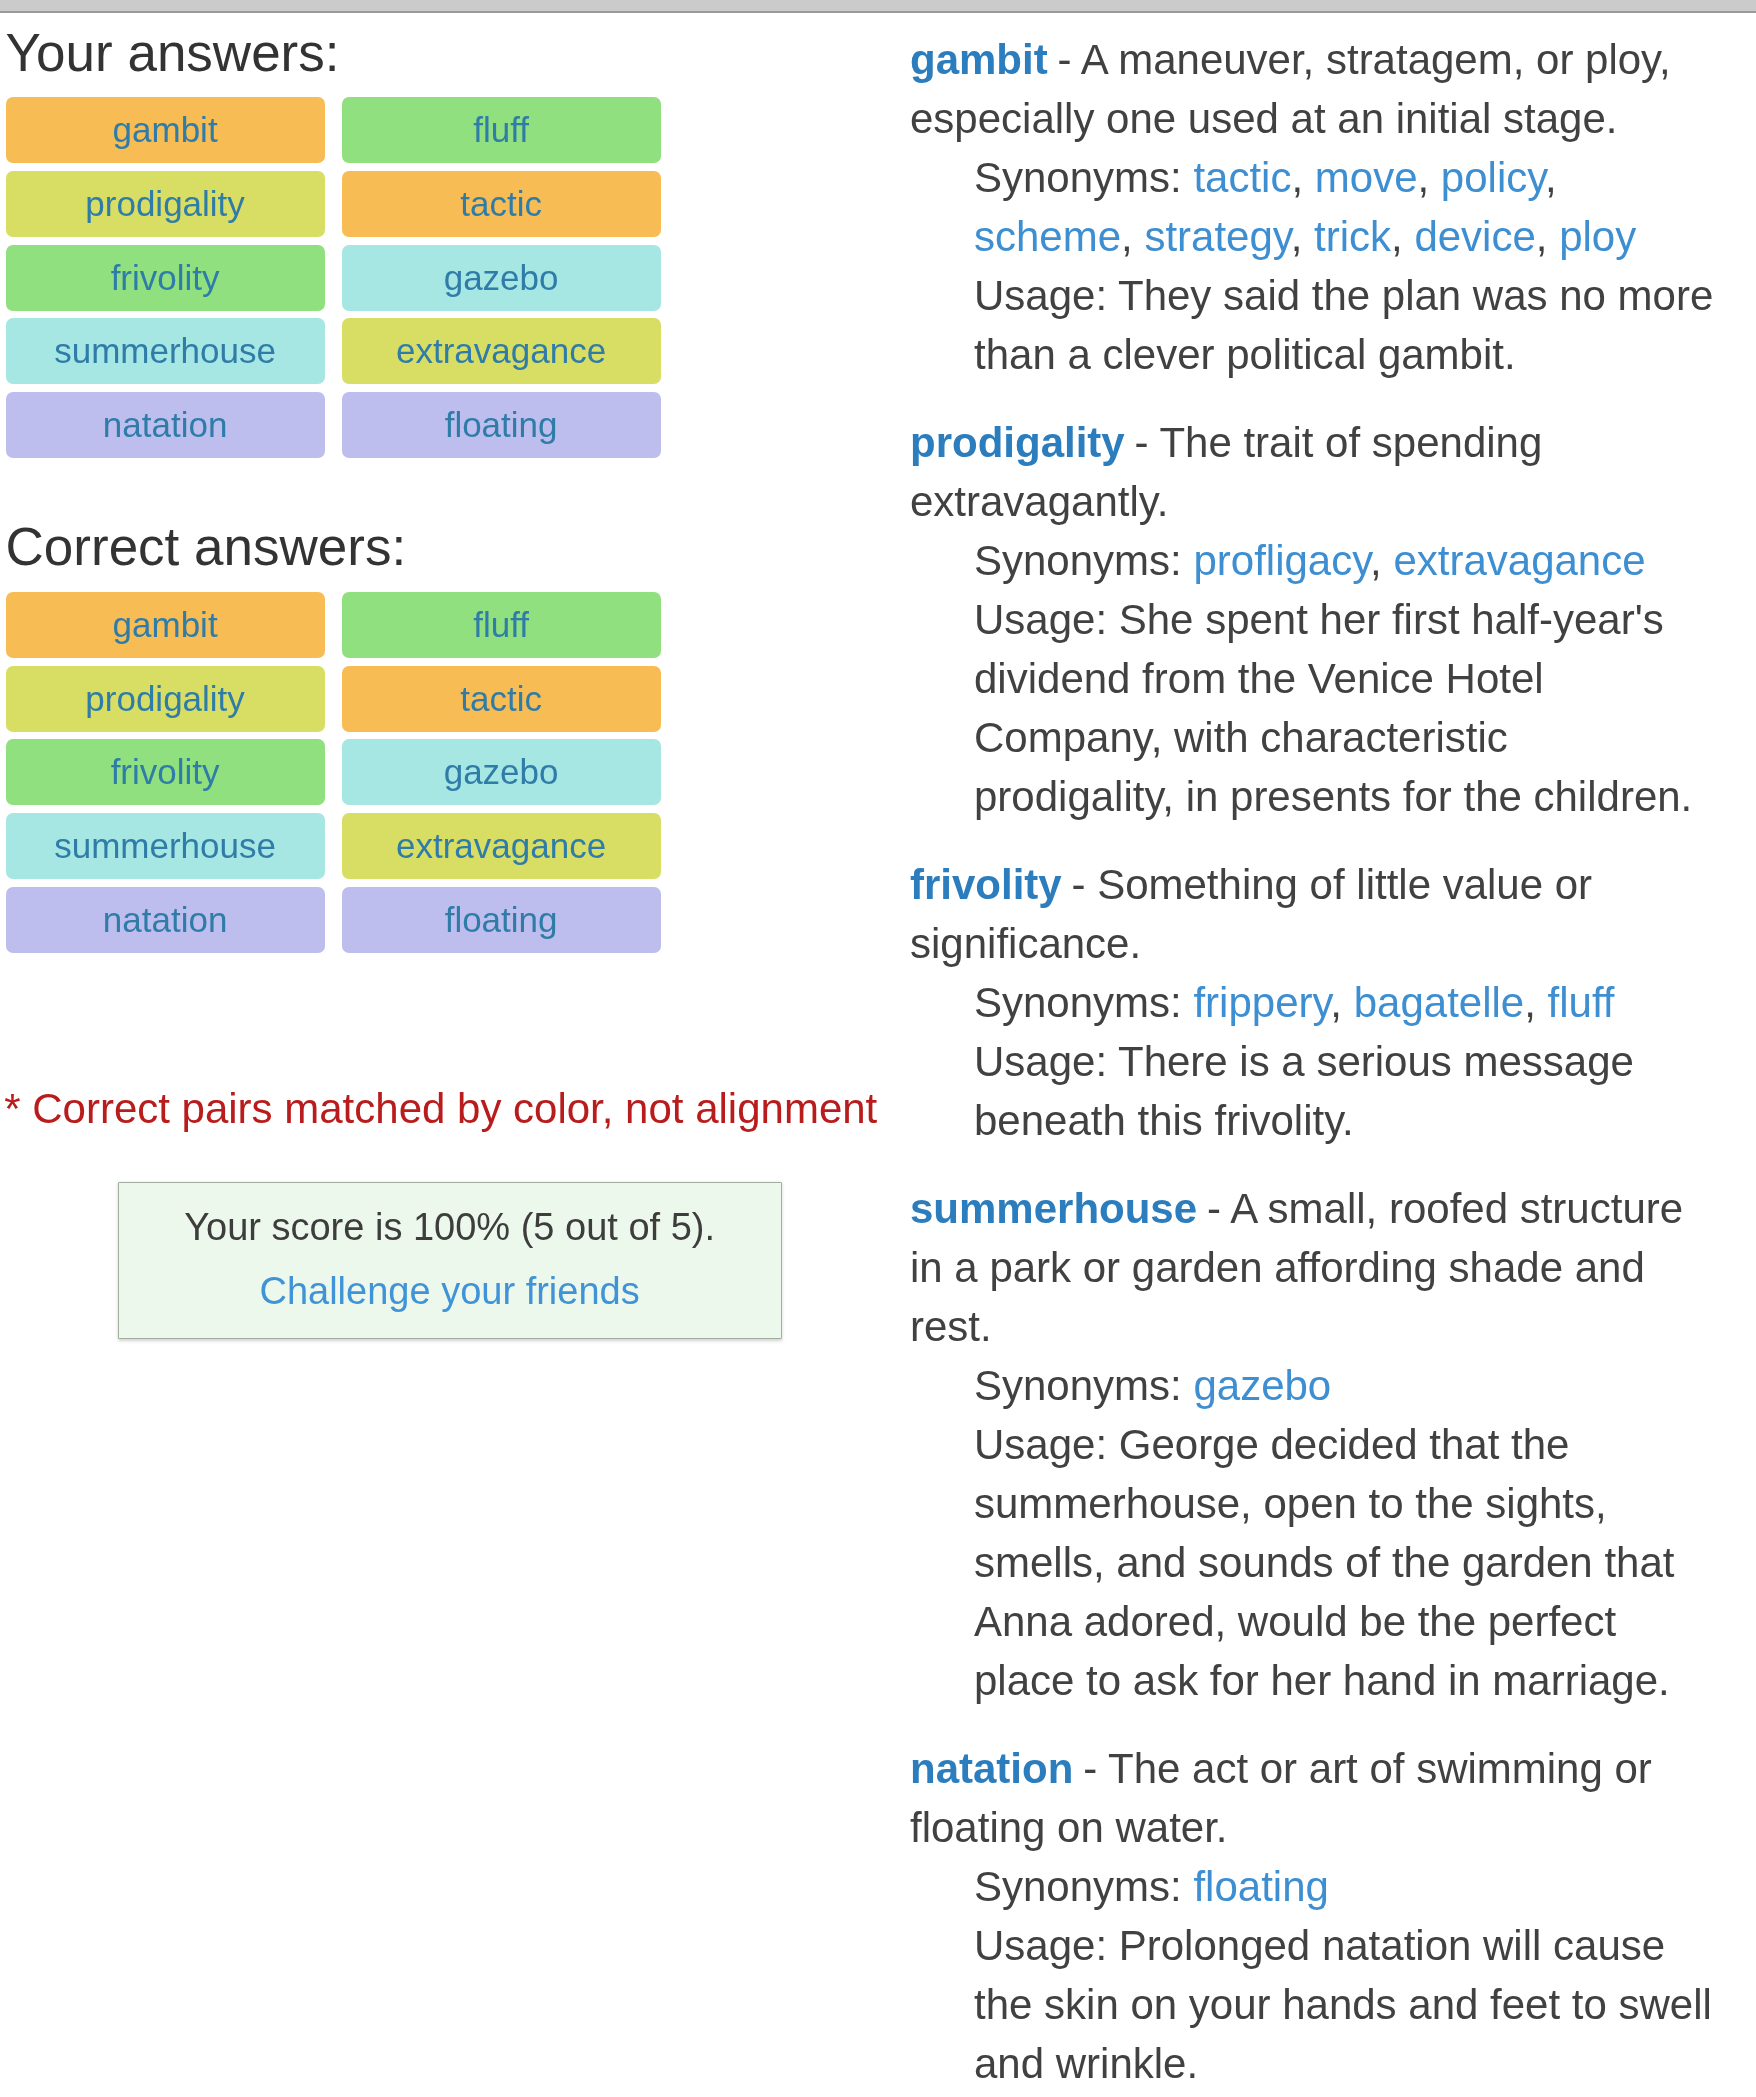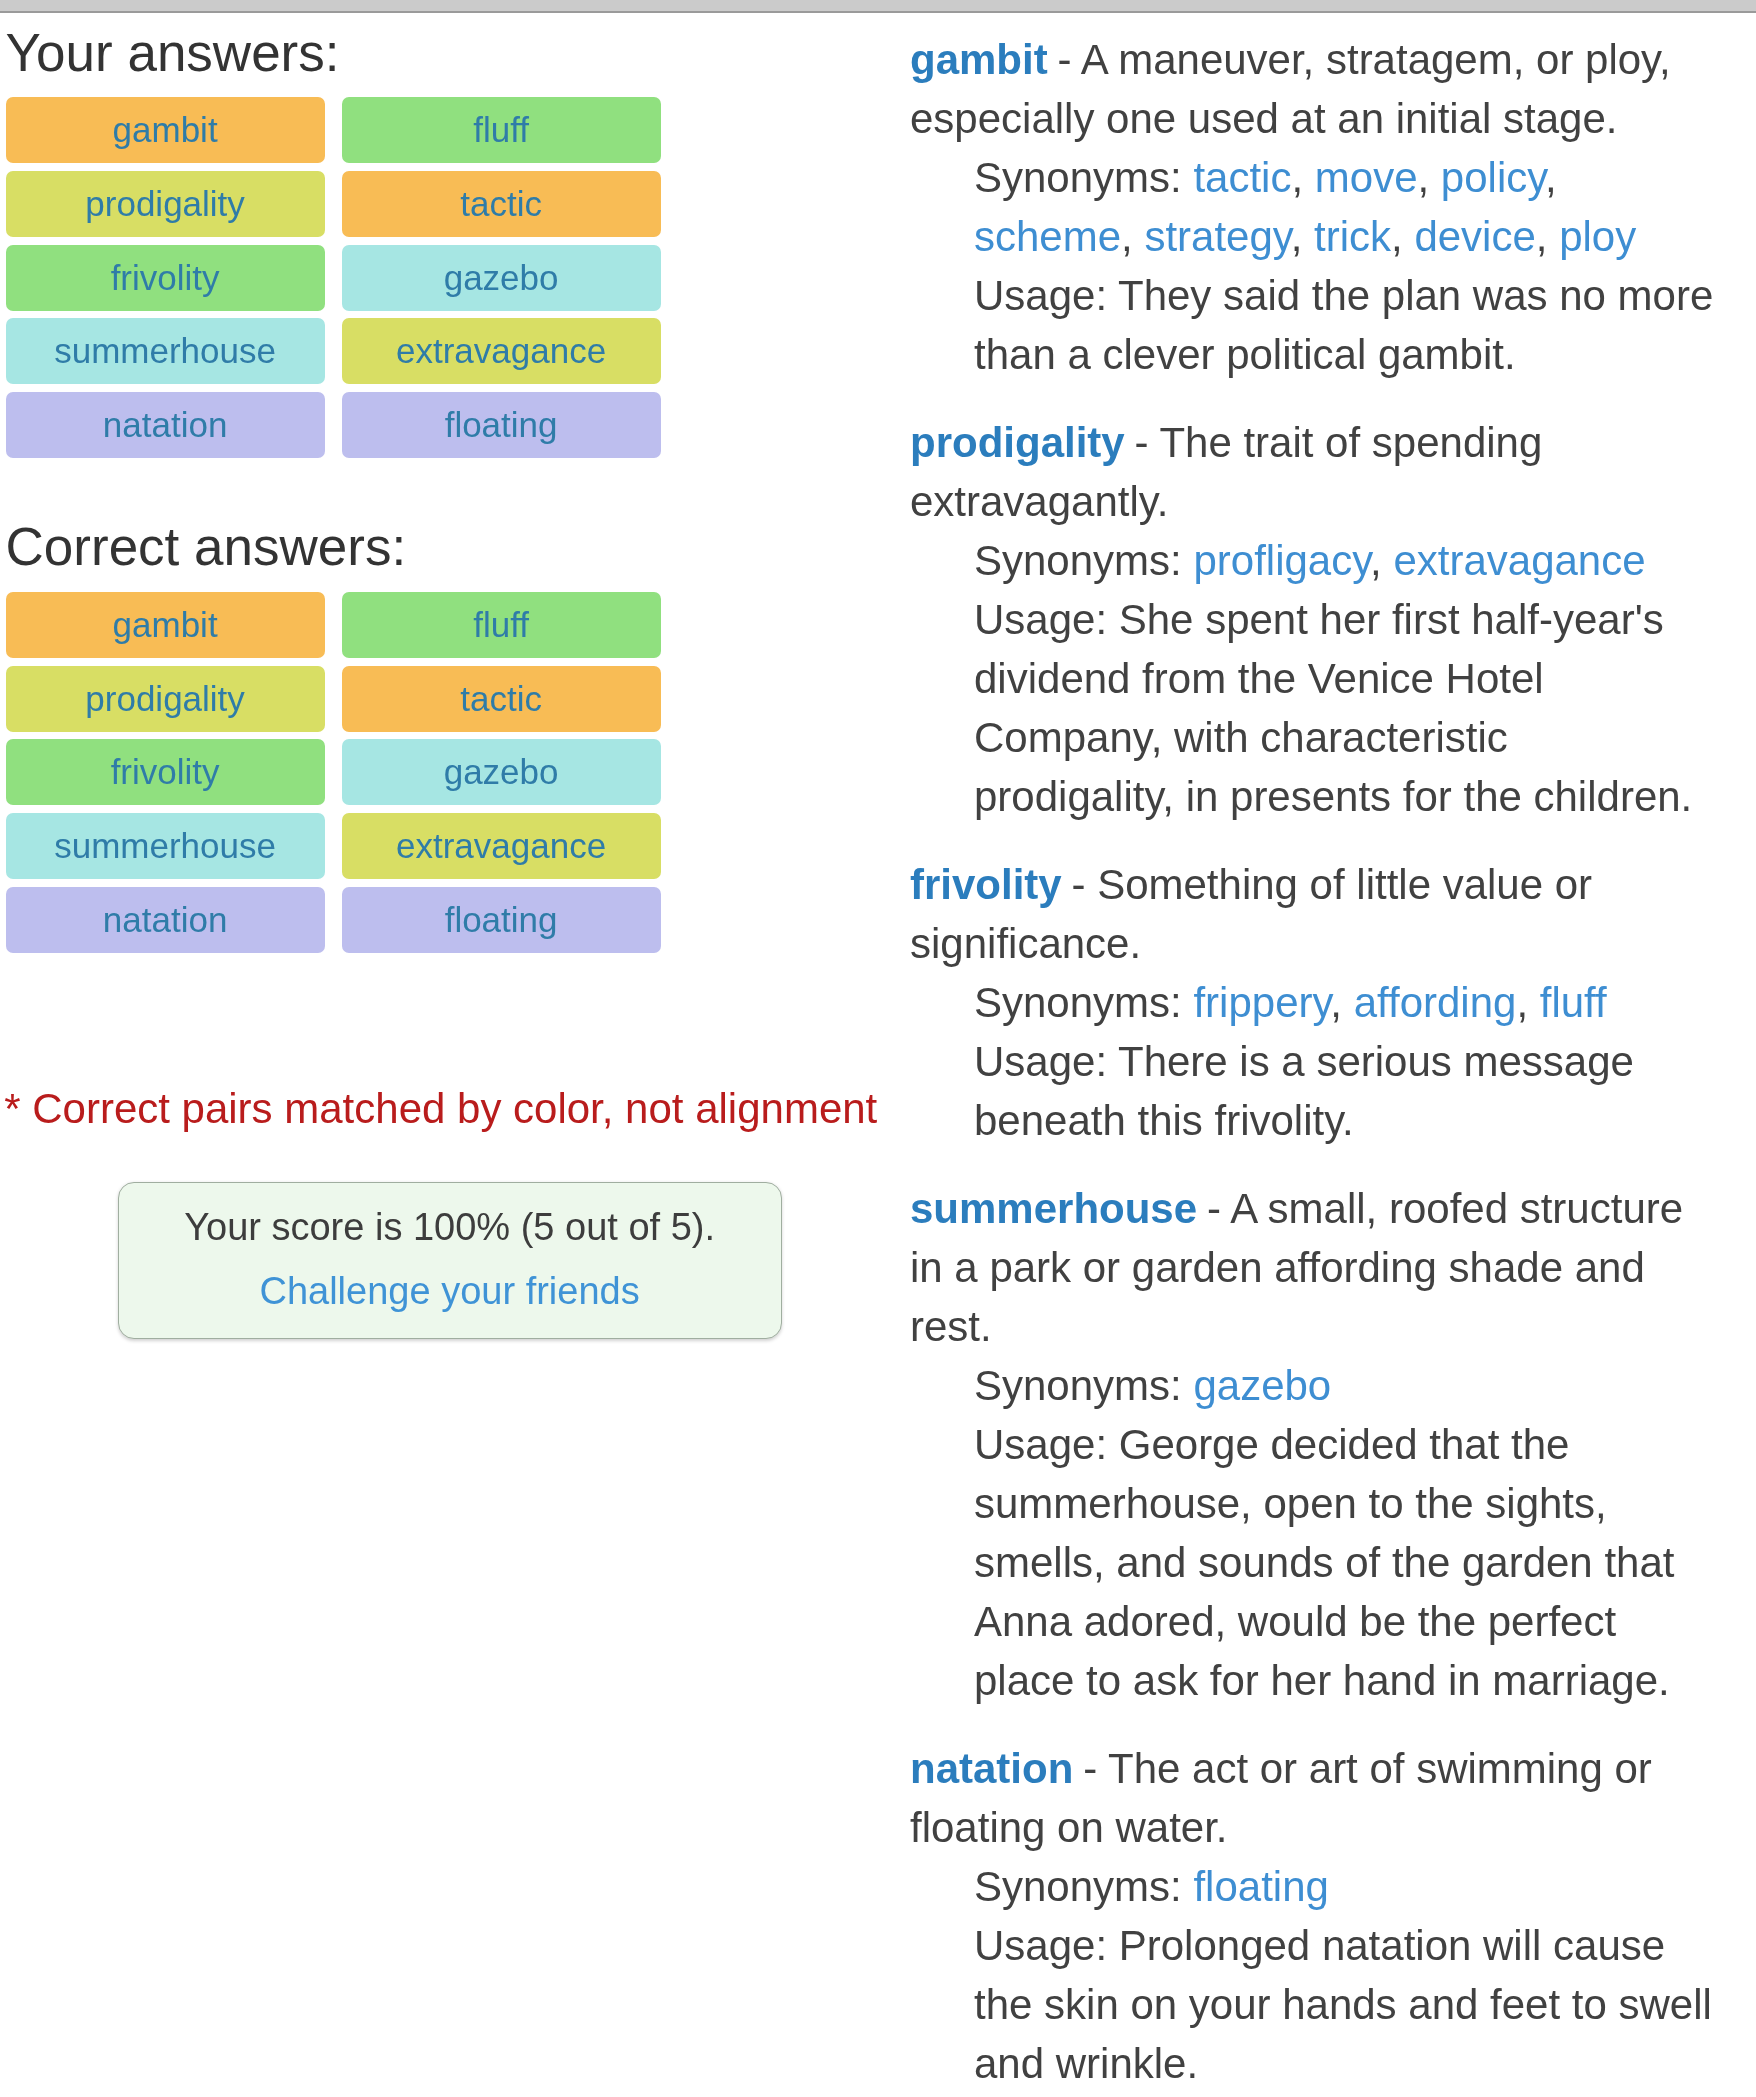--- a/index.html
+++ b/index.html
@@ -25,21 +25,21 @@
   .wordbtn{
     height:66px;border-radius:7px;display:flex;align-items:center;justify-content:center;
     font-size:35px;color:#2f7ca8;cursor:pointer;
   }
   .note{
     font-size:42px;color:#b91c1c;margin:129px 0 0 -1.4px;line-height:1.3;
     white-space:nowrap;
   }
   .scorebox{
     width:664px;box-sizing:border-box;margin:46px 0 0 112px;
-    background:#edf8ec;border:1.4px solid #a2ада2;border:1.4px solid #a0aea0;border-radius:16px;
+    background:#edf8ec;border:1.4px solid #a2ада2;border:1.4px solid #a0aea0;border-radius:1px;
     box-shadow:0 1.4px 3.5px rgba(0,0,0,0.18);
     text-align:center;padding:22.4px 7px 25px 7px;
   }
   .score-line{font-size:38px;color:#3d3d3d;}
   .challenge{
     display:block;font-size:38px;color:#3f93d6;margin-top:21px;text-decoration:none;cursor:pointer;
   }
   
   .right{
     flex:0 0 auto;width:804px;margin-left:36px;padding-top:17px;
@@ -107,21 +107,21 @@
       <div class="entry">
         <p><b class="term">prodigality</b><span>- The trait of spending extravagantly.</span></p>
         <div class="sub">
           <p><span>Synonyms: </span><a class="syn-link">profligacy</a><span class="sep">, </span><a class="syn-link">extravagance</a></p>
           <p>Usage: She spent her first half-year's dividend from the Venice Hotel Company, with characteristic prodigality, in presents for the children.</p>
         </div>
       </div>
       <div class="entry">
         <p><b class="term">frivolity</b><span>- Something of little value or significance.</span></p>
         <div class="sub">
-          <p><span>Synonyms: </span><a class="syn-link">frippery</a><span class="sep">, </span><a class="syn-link">affording</a><span class="sep">, </span><a class="syn-link">fluff</a></p>
+          <p><span>Synonyms: </span><a class="syn-link">frippery</a><span class="sep">, </span><a class="syn-link">bagatelle</a><span class="sep">, </span><a class="syn-link">fluff</a></p>
           <p>Usage: There is a serious message beneath this frivolity.</p>
         </div>
       </div>
       <div class="entry">
         <p><b class="term">summerhouse</b><span>- A small, roofed structure in a park or garden affording shade and rest.</span></p>
         <div class="sub">
           <p><span>Synonyms: </span><a class="syn-link">gazebo</a></p>
           <p>Usage: George decided that the summerhouse, open to the sights, smells, and sounds of the garden that Anna adored, would be the perfect place to ask for her hand in marriage.</p>
         </div>
       </div>

